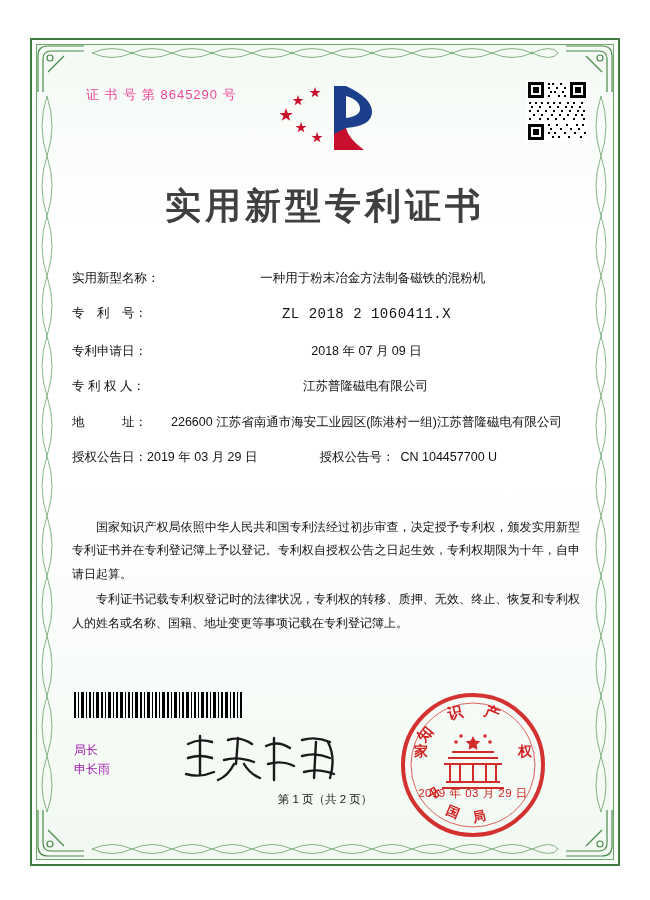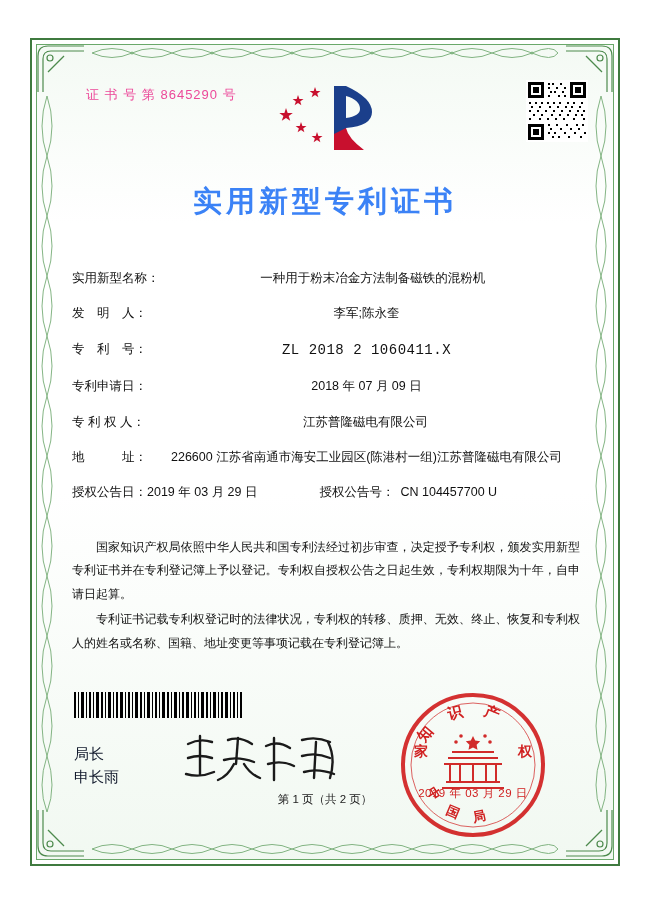--- a/index.html
+++ b/index.html
@@ -84,24 +84,24 @@
     right: 62px; top: 80px;
     width: 62px; height: 62px;
   }
   .qr svg { display: block; }
 
   .title {
     position: absolute;
     left: 0; right: 0; top: 182px;
     text-align: center;
     font-family: "DejaVu Serif", "Liberation Serif", serif;
-    font-size: 29px;
+    font-size: 36px;
     font-weight: bold;
     letter-spacing: 4px;
-    color: #3b82f6;
+    color: #404040;
   }
 
   
   .fields {
     position: absolute;
     left: 72px; top: 268px;
     width: 508px;
     font-size: 12.5px;
     line-height: 1.7;
     color: #111;
@@ -122,43 +122,44 @@
     text-align: center;
   }
   .field-row.two-col .field-label { flex: 0 0 auto; }
   .spacer-col { width: 62px; flex: 0 0 auto; }
 
   .mono-ish { font-family: "Liberation Mono", monospace; font-size: 14px; letter-spacing: 0.5px;}
 
   
   .paras {
     position: absolute;
-    left: 72px; top: 536px;
+    left: 72px; top: 516px;
     width: 508px;
     font-size: 12px;
     line-height: 1.95;
     color: #111;
     text-align: justify;
   }
   .paras p { margin: 0 0 2px 0; text-indent: 24px; }
 
   
   .barcode {
     position: absolute;
     left: 74px; top: 692px;
     width: 168px; height: 26px;
   }
 
   
   .sig-label {
     position: absolute;
     left: 74px; top: 742px;
-    font-size: 15px;
+    font-size: 12px;
     line-height: 1.55;
-    color: #0f172a;
+    color: #a21caf;
+    font-family: Liberation Mono, monospace;
   }
   .sig-script {
     position: absolute;
     left: 178px; top: 730px;
     width: 170px; height: 58px;
   }
 
   
   .seal {
     position: absolute;
@@ -387,24 +388,20 @@
 
   <div class="title">实用新型专利证书</div>
 
   <div class="fields">
 
     <div class="field-row">
       <span class="field-label">实用新型名称：</span>
       <span class="field-value">一种用于粉末冶金方法制备磁铁的混粉机</span>
     </div>
 
-    <div class="field-row">
-      <span class="field-label">发　明　人：</span>
-      <span class="field-value">李军;陈永奎</span>
-    </div>
 
     <div class="field-row">
       <span class="field-label">专　利　号：</span>
       <span class="field-value mono-ish">ZL 2018 2 1060411.X</span>
     </div>
 
     <div class="field-row">
       <span class="field-label">专利申请日：</span>
       <span class="field-value">2018 年 07 月 09 日</span>
     </div>

